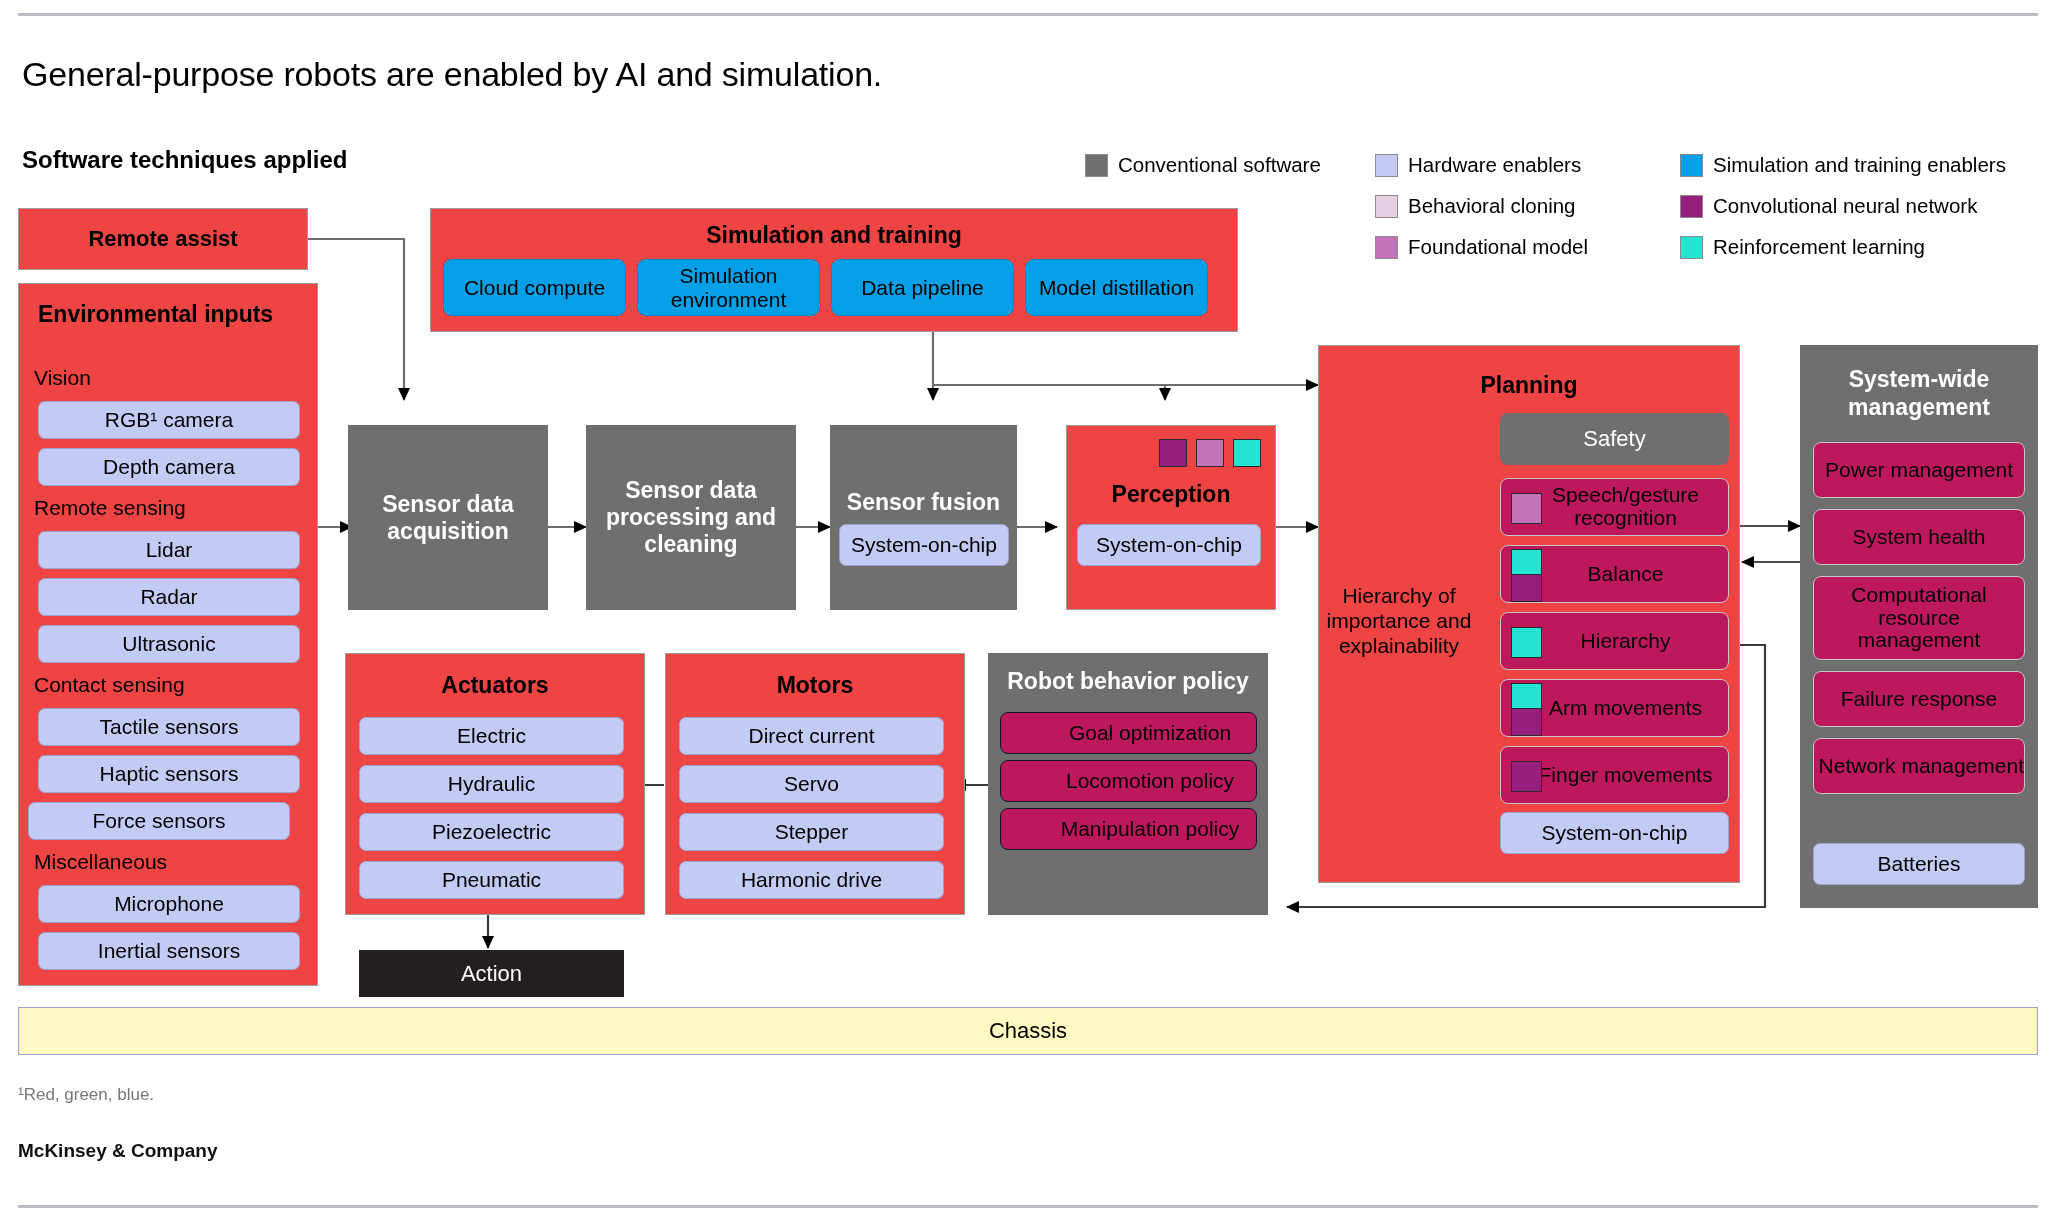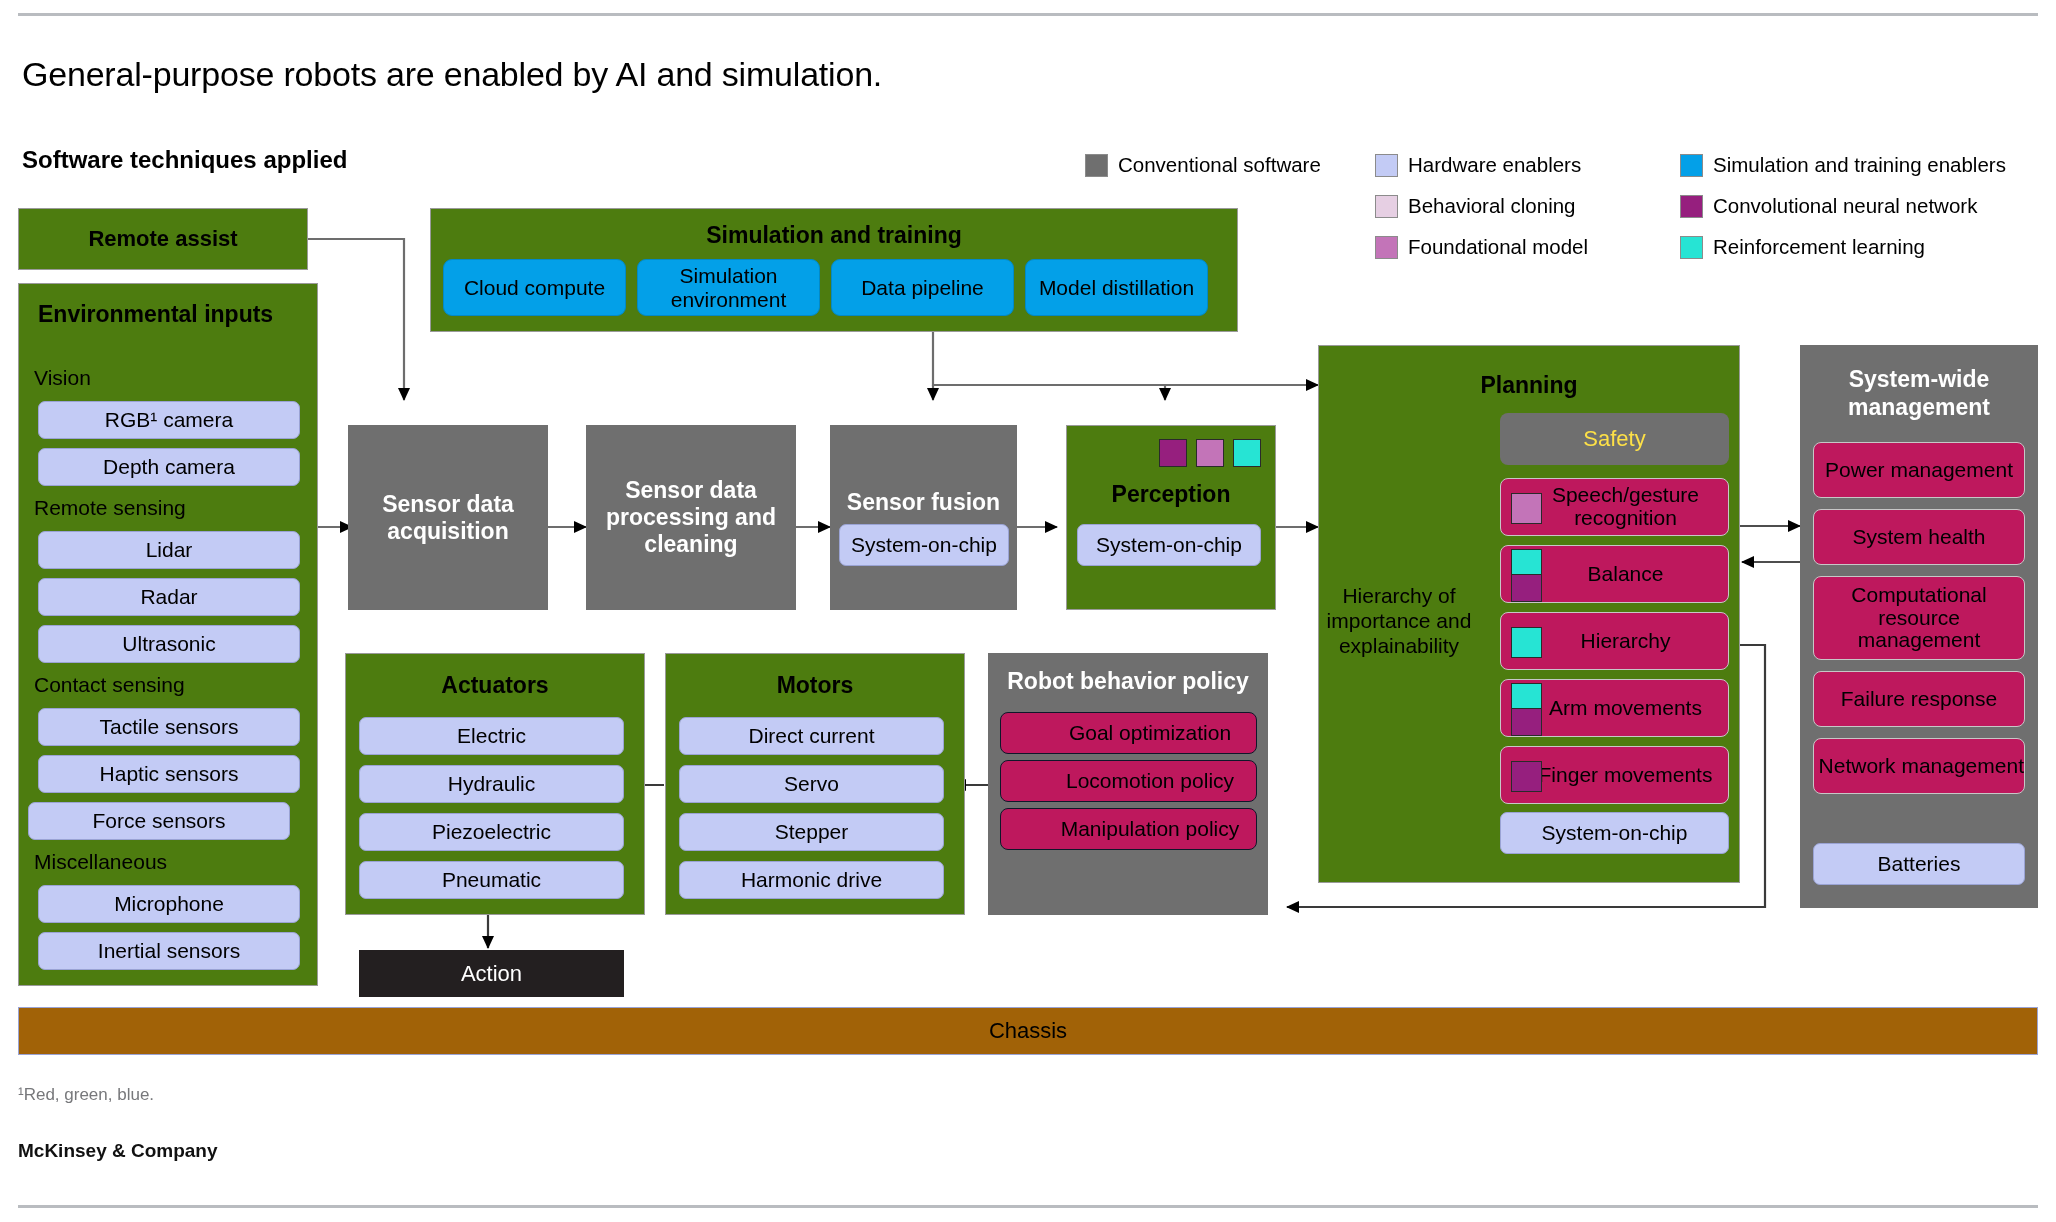--- a/index.html
+++ b/index.html
@@ -23,21 +23,21 @@
 
   
   #legend{position:absolute;left:1085px;top:150px;width:960px;}
   .legend-col{position:absolute;}
   .legend-row{display:flex;align-items:center;height:30px;margin-bottom:11px;}
   .legend-sw{width:21px;height:21px;border:1px solid #8b8b8b;flex:0 0 auto;}
   .legend-lbl{font-size:20.5px;margin-left:10px;white-space:nowrap;}
 
   
   .box{position:absolute;box-sizing:border-box;}
-  .outline{border:1.3px solid #9a9a9a;background:#4d7c0f;}
+  .outline{border:1.3px solid #9a9a9a;background:#ef4444;}
   .grayfill{background:#6f6f6f;}
 
   .pill{
     position:absolute;box-sizing:border-box;border-radius:7px;
     background:#c3cbf5;border:1px solid #9aa3d4;
     display:flex;align-items:center;justify-content:center;
     font-size:21px;text-align:center;line-height:1.05;
   }
   .bluepill{
     position:absolute;box-sizing:border-box;border-radius:9px;
@@ -241,21 +241,21 @@
 <div class="swatch" style="left:1233px;top:439px;width:26px;height:26px;background:#26e4d4;"></div>
 <div class="hdr-inner" style="left:1066px;top:481px;width:210px;font-size:23px;">Perception</div>
 <div class="pill" style="left:1077px;top:524px;width:184px;height:42px;font-size:21px;">
   <span>System-on-chip</span>
 </div>
 
 <div class="box outline" style="left:1318px;top:345px;width:422px;height:538px;"></div>
 <div class="hdr-inner" style="left:1318px;top:372px;width:422px;font-size:23px;">Planning</div>
 <div style="position:absolute;left:1323px;top:584px;width:152px;text-align:center;font-size:21px;line-height:1.18;">Hierarchy of importance and explainability</div>
 
-<div class="box grayfill ctr rounded" style="left:1500px;top:413px;width:229px;height:52px;color:#fde047;font-size:22px;">
+<div class="box grayfill ctr rounded" style="left:1500px;top:413px;width:229px;height:52px;color:#ffffff;font-size:22px;">
   <span>Safety</span>
 </div>
 
 <div class="whitebox rounded" style="left:1500px;top:478px;width:229px;height:58px;">
   <span style="padding-left:22px;">Speech/gesture recognition</span>
 </div>
 <div class="swatch" style="left:1511px;top:493px;width:29px;height:29px;background:#c374b8;"></div>
 
 <div class="whitebox rounded" style="left:1500px;top:545px;width:229px;height:58px;">
   <span style="padding-left:22px;">Balance</span>
@@ -344,18 +344,18 @@
   <span>Locomotion policy</span>
 </div>
 <div class="whitebox sq" style="left:1000px;top:808px;width:257px;height:42px;">
   <span>Manipulation policy</span>
 </div>
 
 <div class="box ctr" style="left:359px;top:950px;width:265px;height:47px;background:#231f20;color:#fff;font-size:22px;">
   <span>Action</span>
 </div>
 
-<div class="box ctr" style="left:18px;top:1007px;width:2020px;height:48px;background:#a16207;border:1px solid #9aa3d4;font-size:22px;">
+<div class="box ctr" style="left:18px;top:1007px;width:2020px;height:48px;background:#fef9c3;border:1px solid #9aa3d4;font-size:22px;">
   <span>Chassis</span>
 </div>
 
 <div id="footnote">¹Red, green, blue.</div>
 <div id="source">McKinsey &amp; Company</div>
 
 </body></html>

